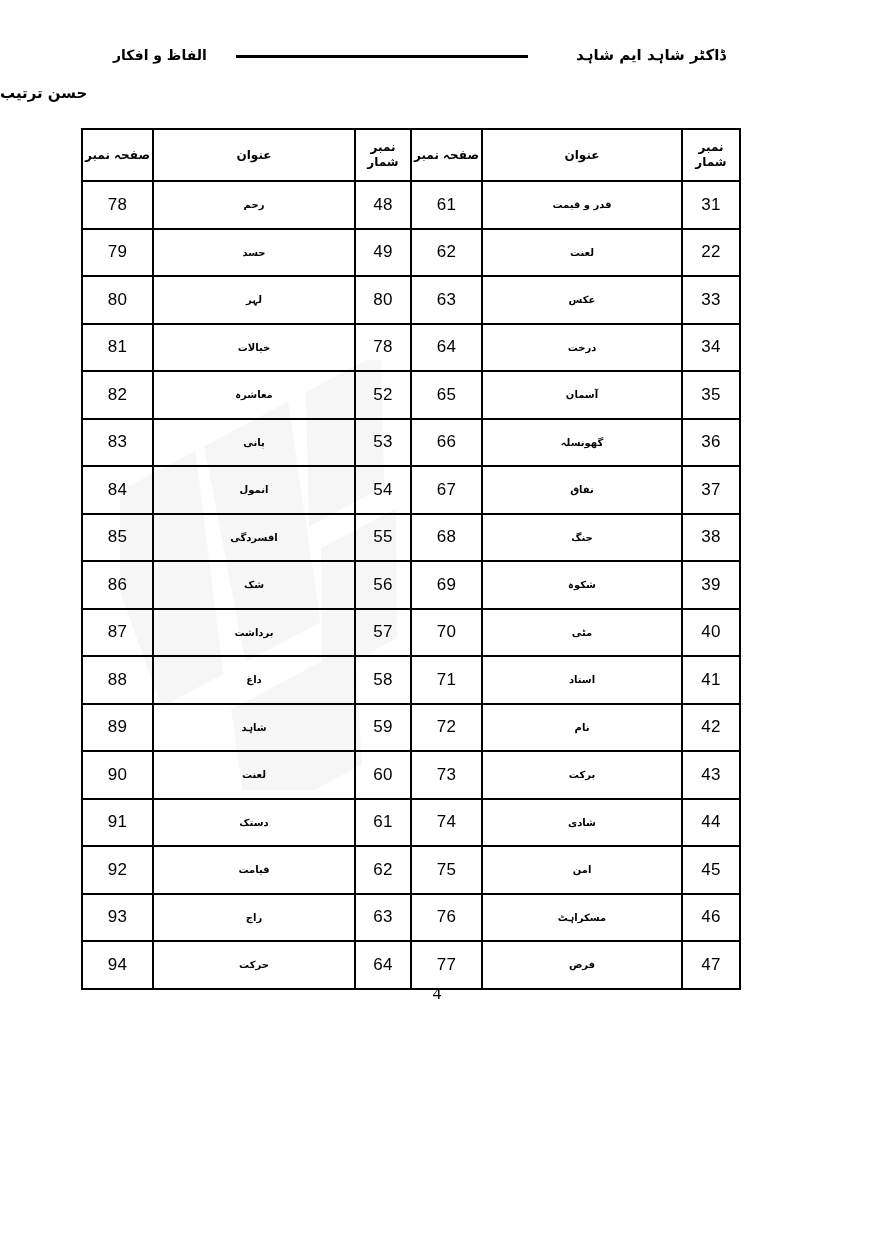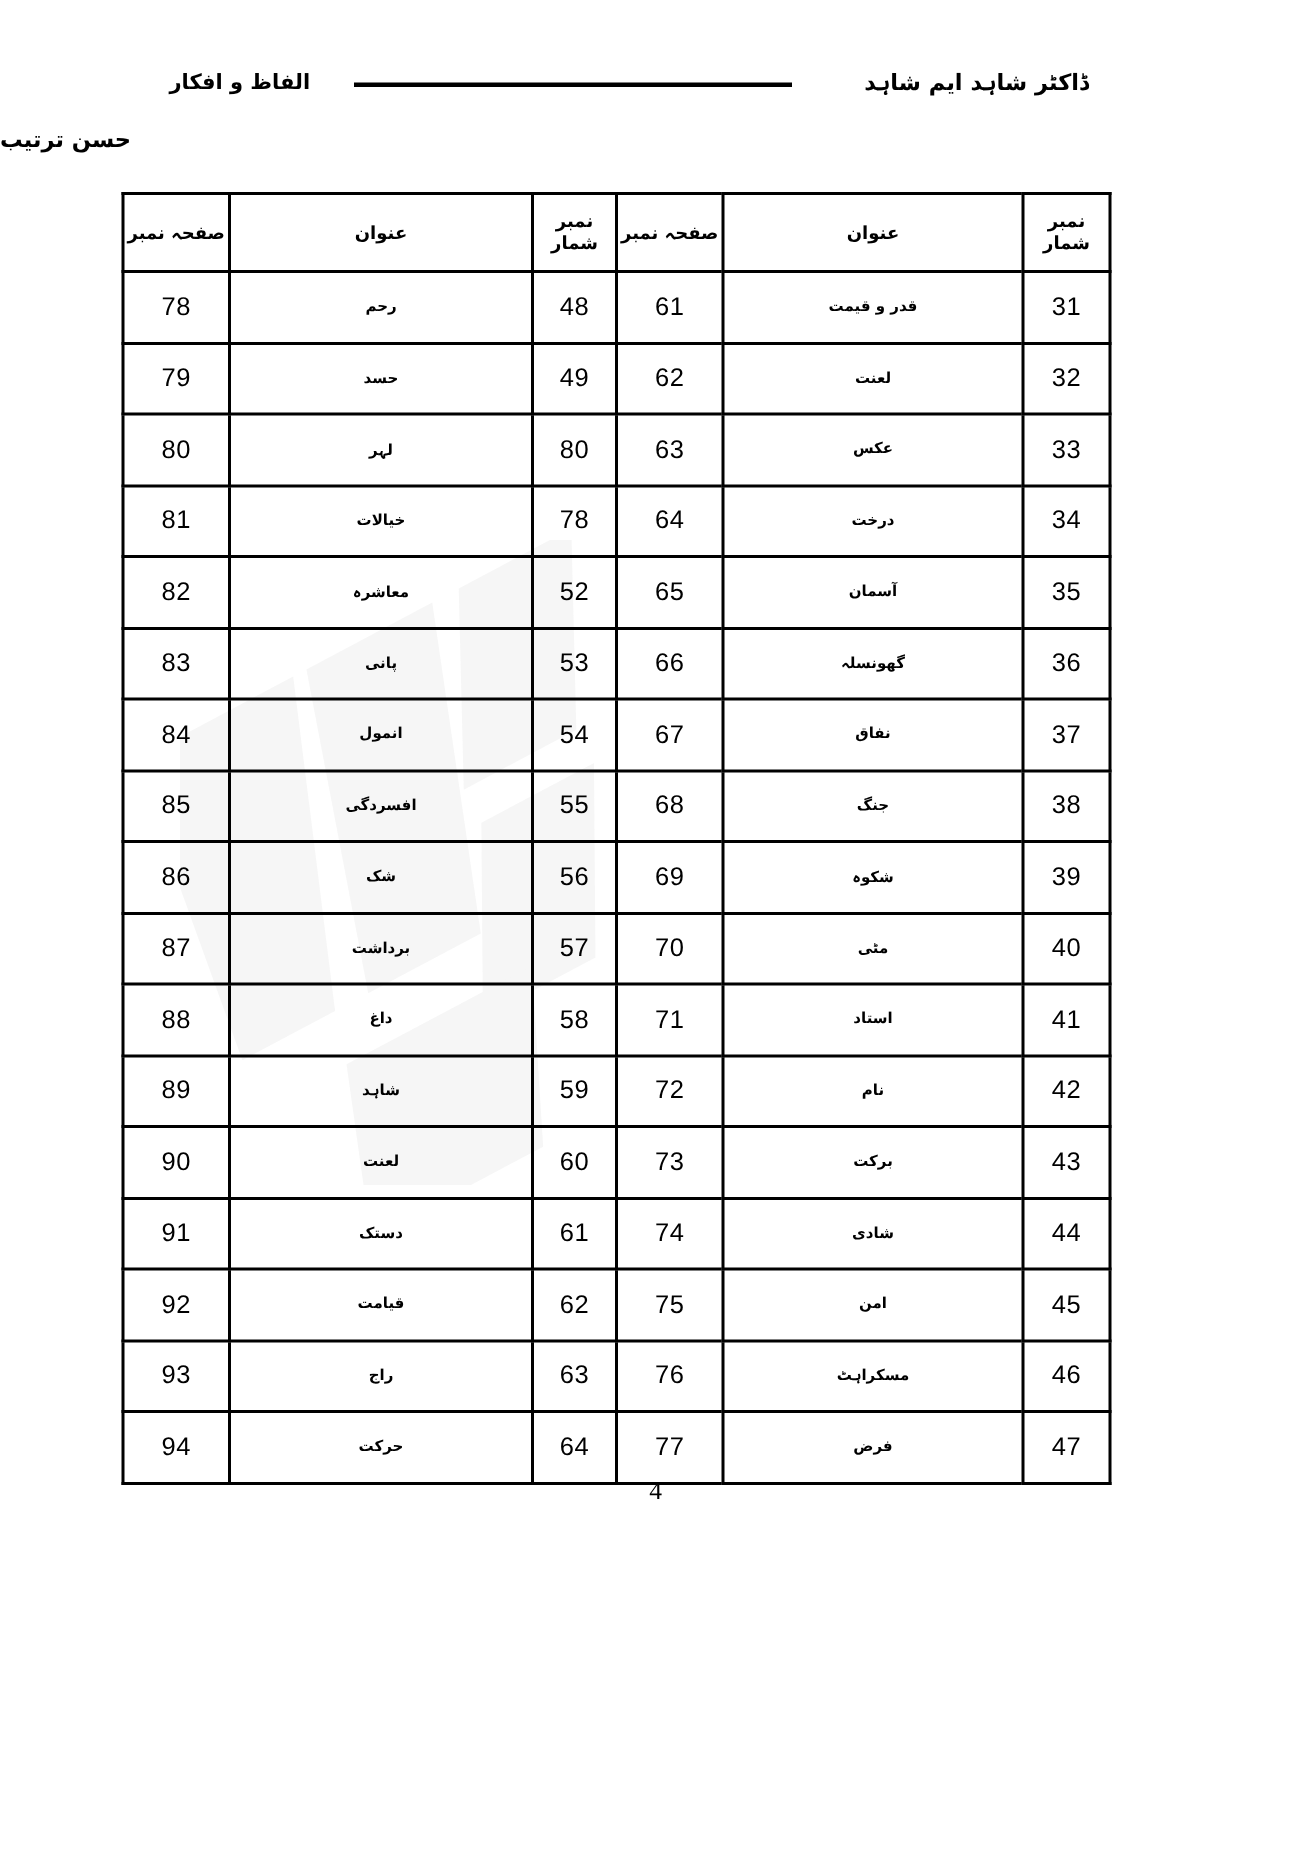--- a/index.html
+++ b/index.html
@@ -205,21 +205,21 @@
       <tbody>
           <tr>
             <td class="num">31</td>
             <td class="title">قدر و قیمت</td>
             <td class="num">61</td>
             <td class="num">48</td>
             <td class="title">رحم</td>
             <td class="num">78</td>
           </tr>
           <tr>
-            <td class="num">32</td>
+            <td class="num">22</td>
             <td class="title">لعنت</td>
             <td class="num">62</td>
             <td class="num">49</td>
             <td class="title">حسد</td>
             <td class="num">79</td>
           </tr>
           <tr>
             <td class="num">33</td>
             <td class="title">عکس</td>
             <td class="num">63</td>

